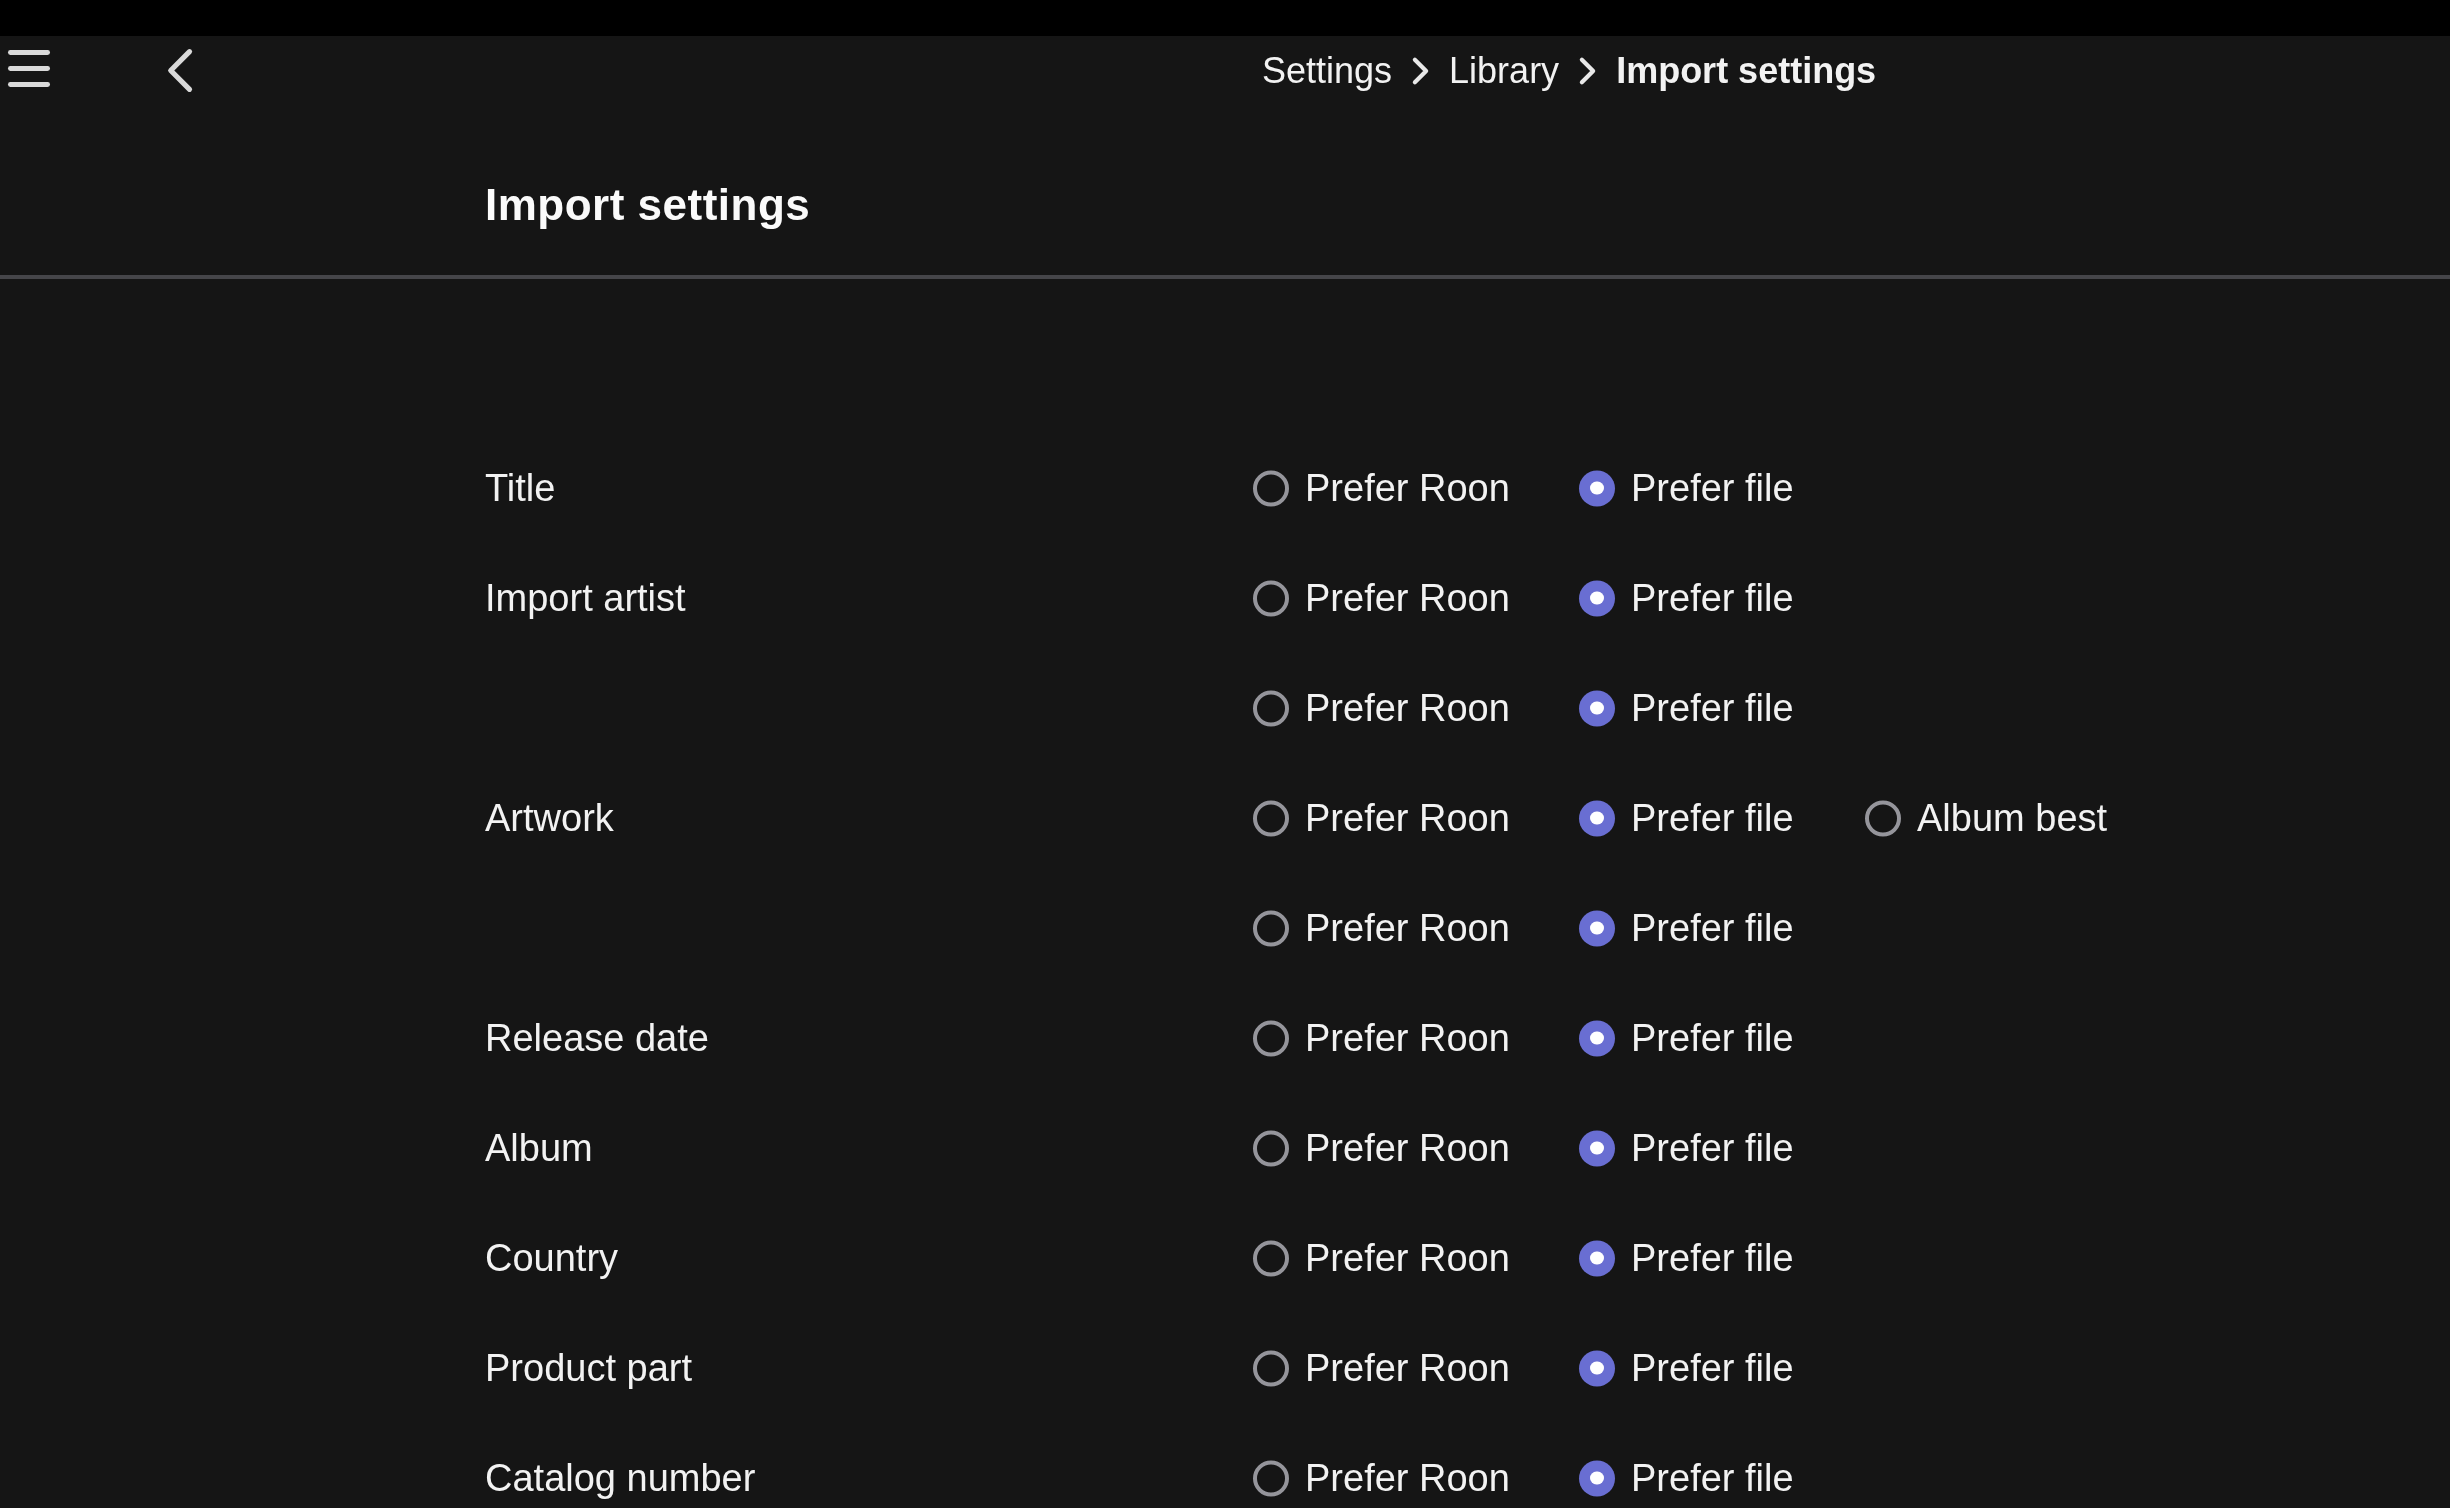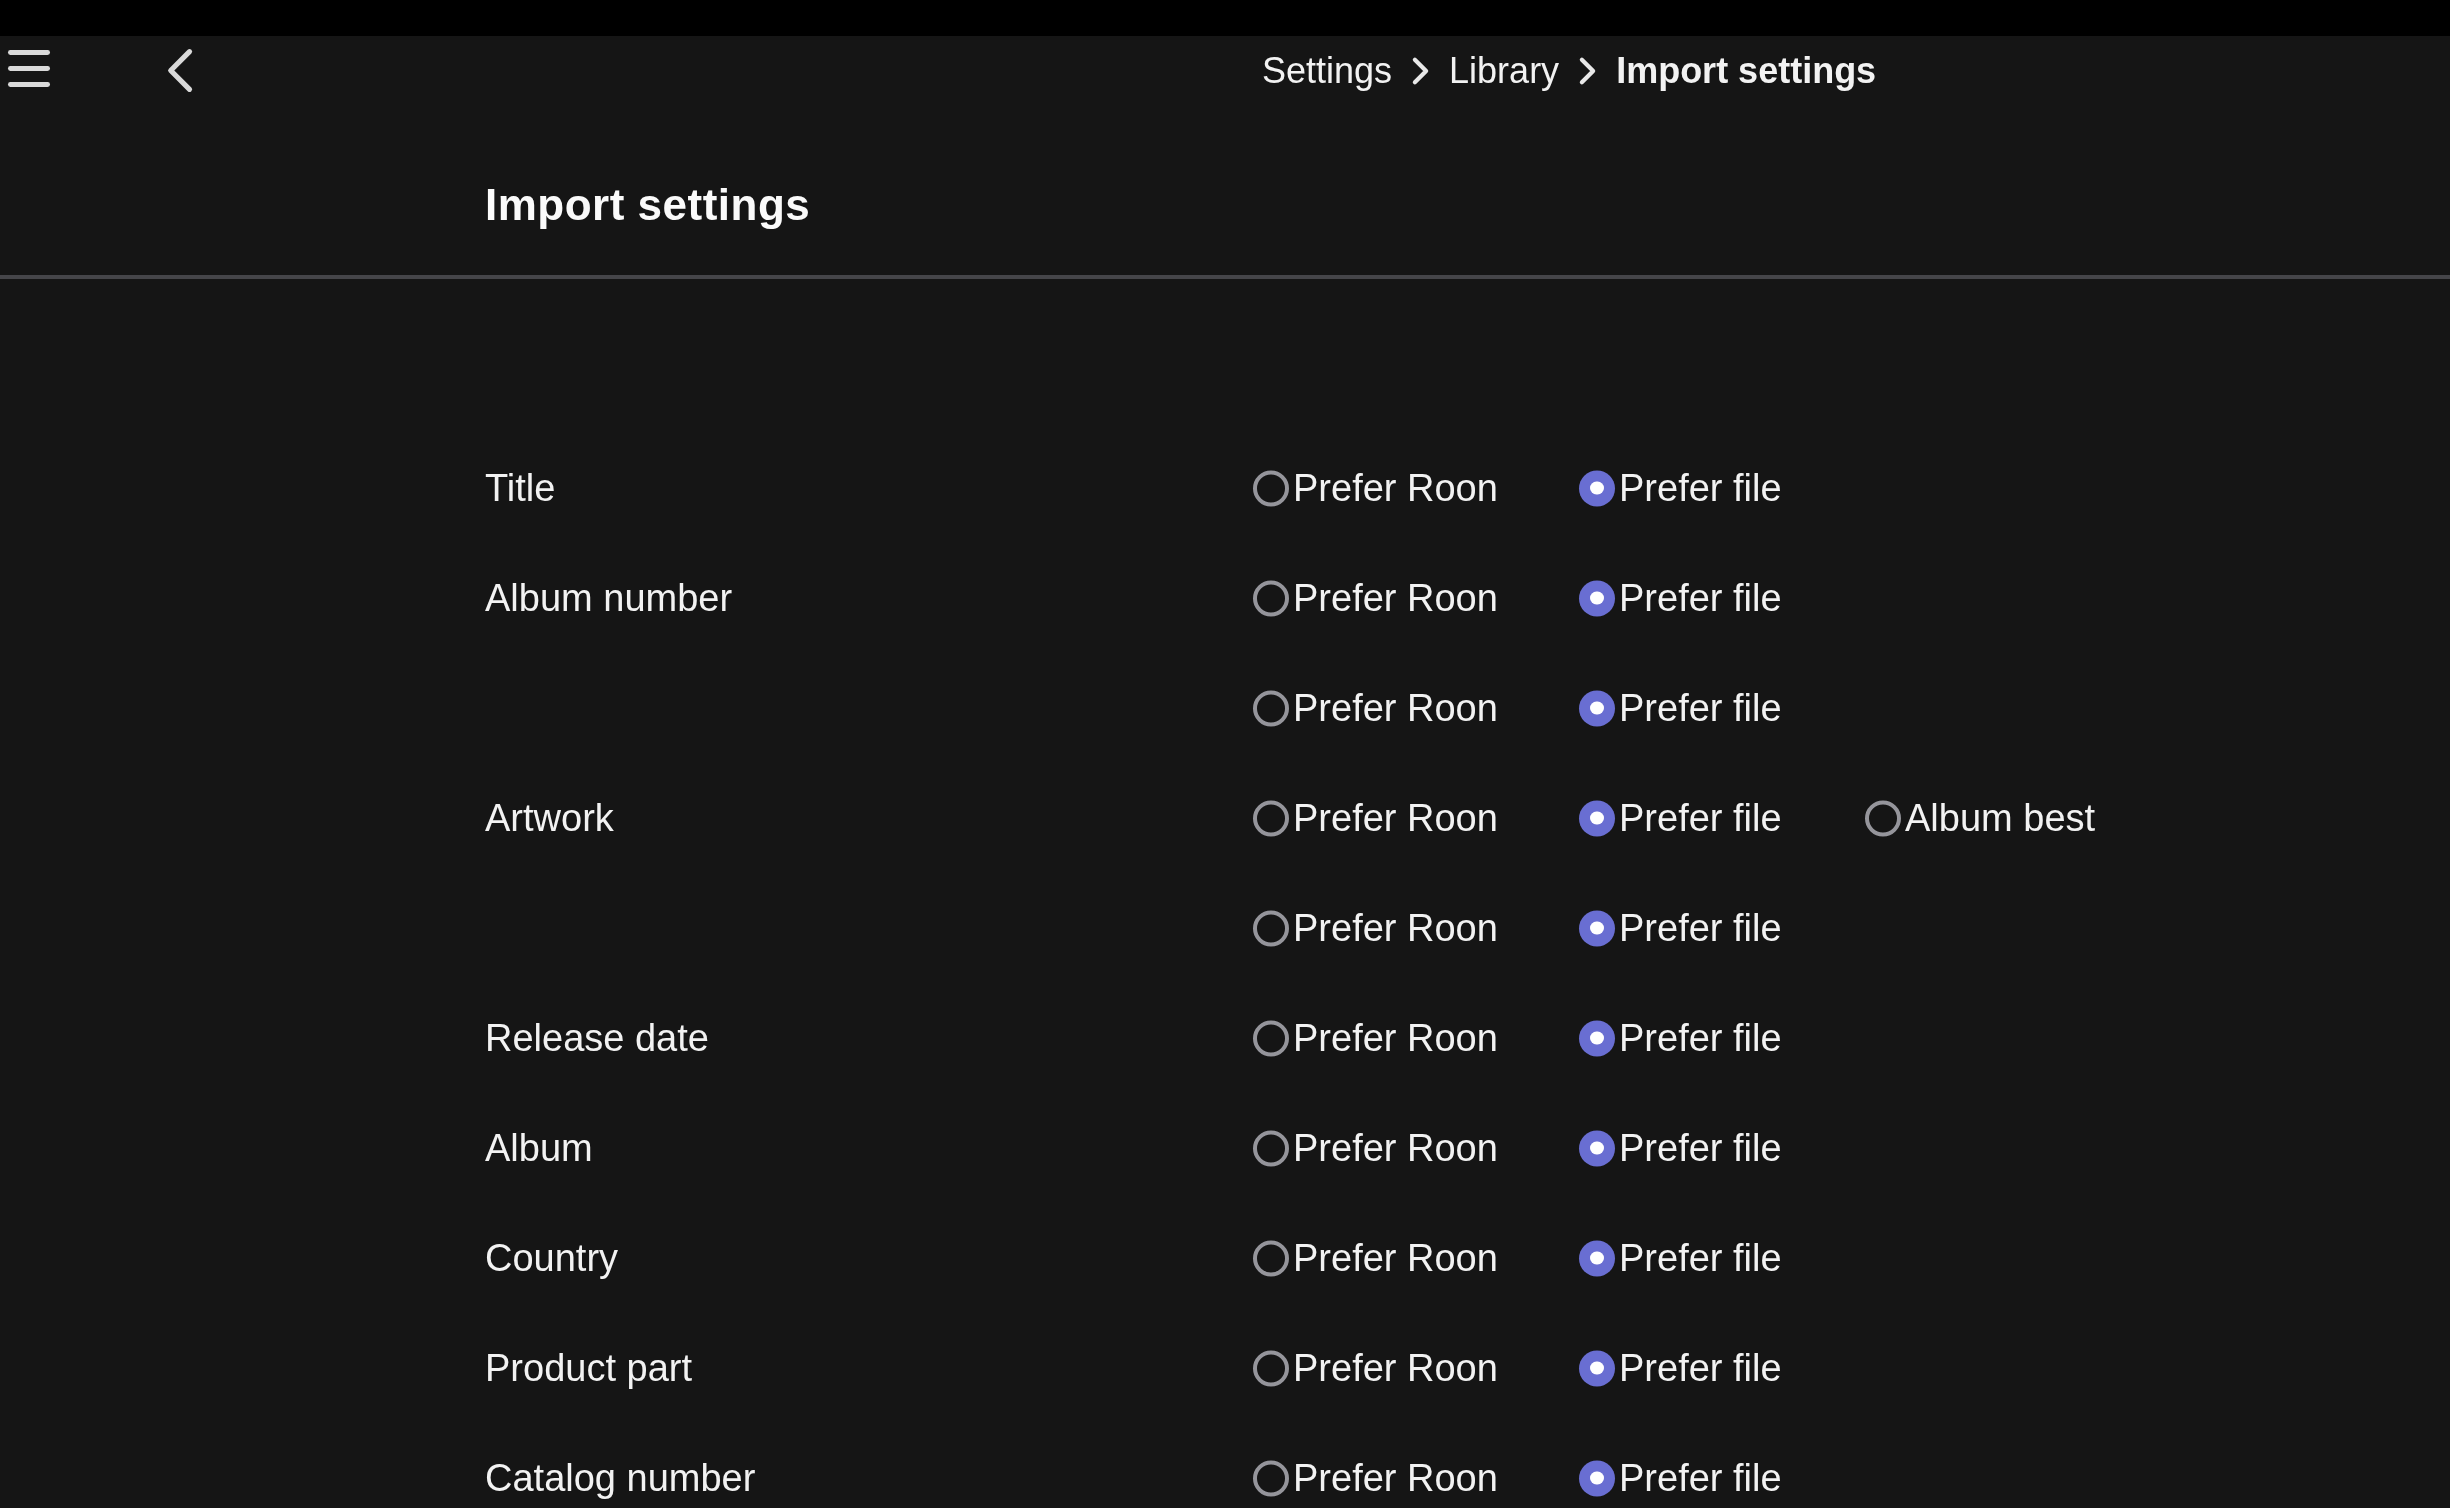--- a/index.html
+++ b/index.html
@@ -60,21 +60,21 @@
     margin: 0; font-size: 38px; font-weight: 700; color: #fafafa;
   }
   .rows { position: absolute; left: 0; top: 397px; width: 100%; }
   .row { position: relative; height: 110px; }
   .row-label {
     position: absolute; left: 485px; top: 50%; transform: translateY(-50%);
     font-size: 38px; font-weight: 400; white-space: nowrap; text-align: right;
   }
   .opt {
     position: absolute; top: 50%; transform: translateY(-50%);
-    display: flex; align-items: center; gap: 4px;
+    display: flex; align-items: center; gap: 16px;
     font-size: 38px; cursor: pointer; white-space: nowrap;
   }
   .opt.o0 { left: 1253px; }
   .opt.o1 { left: 1579px; }
   .opt.o2 { left: 1865px; }
   .radio {
     width: 36px; height: 36px; border-radius: 50%;
     box-sizing: border-box; flex: none; position: relative;
   }
   .radio.off { border: 4.7px solid #95959b; }
@@ -127,21 +127,21 @@
         <span class="opt o0">
           <span class="radio off"></span>
           <span>Prefer Roon</span>
         </span>
         <span class="opt o1">
           <span class="radio on"></span>
           <span>Prefer file</span>
         </span>
       </div>
       <div class="row">
-        <span class="row-label">Album number</span>
+        <span class="row-label">Import artist</span>
         <span class="opt o0">
           <span class="radio off"></span>
           <span>Prefer Roon</span>
         </span>
         <span class="opt o1">
           <span class="radio on"></span>
           <span>Prefer file</span>
         </span>
       </div>
       <div class="row">

